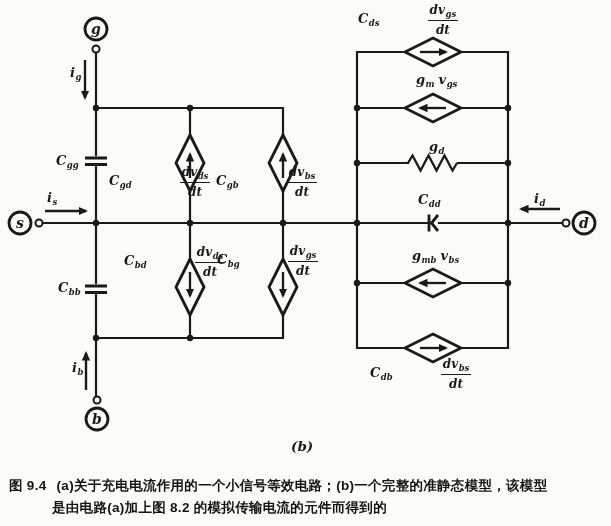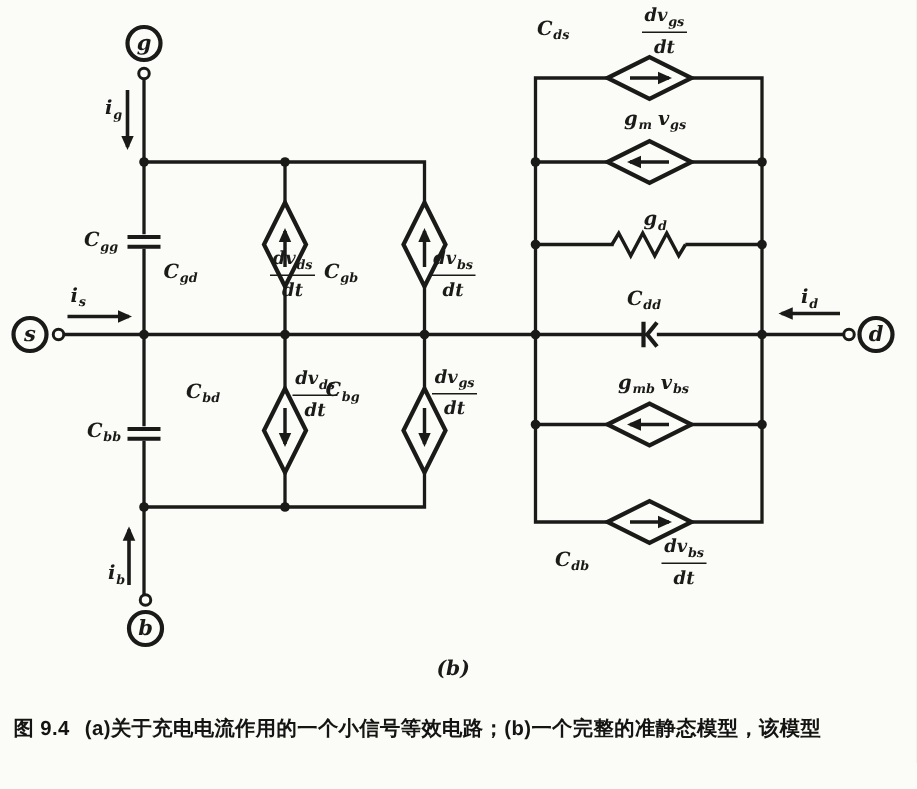--- a/index.html
+++ b/index.html
@@ -124,21 +124,21 @@
     </g>
   </svg>
 
   <div class="lbl term" style="left:85px;top:22px;">g</div>
   <div class="lbl term" style="left:9px;top:216px;">s</div>
   <div class="lbl term" style="left:86px;top:412px;">b</div>
   <div class="lbl term" style="left:573px;top:216px;">d</div>
 
   <div class="lbl" style="left:70px;top:66px;"><span>i</span><sub>g</sub></div>
   <div class="lbl" style="left:47px;top:191px;"><span>i</span><sub>s</sub></div>
-  <div class="lbl" style="left:72px;top:376px;"><span>i</span><sub>b</sub></div>
+  <div class="lbl" style="left:72px;top:361px;"><span>i</span><sub>b</sub></div>
   <div class="lbl" style="left:534px;top:192px;text-align:center;"><span>i</span><sub>d</sub></div>
 
   <div class="lbl" style="left:56px;top:154px;"><span>C</span><sub>gg</sub></div>
   <div class="lbl" style="left:58px;top:281px;"><span>C</span><sub>bb</sub></div>
   <div class="lbl" style="left:418px;top:193px;"><span>C</span><sub>dd</sub></div>
 
   <div class="lbl" style="left:429px;top:140px;"><span>g</span><sub>d</sub></div>
 
   <div class="lbl srcl" style="left:109px;top:166px;">
     <span class="coef"><span>C</span><sub>gd</sub></span>
@@ -188,14 +188,15 @@
   </div>
   <div class="lbl prod" style="left:412px;top:249px;">
     <span>g</span><sub>mb</sub><span class="factor">v</span><sub>bs</sub>
   </div>
 
   <div class="lbl partlbl" style="left:291px;top:440px;">(b)</div>
 
   <div class="caption" style="left:9px;top:477px;">
     <span class="figno">图 9.4</span><span>(a)关于充电电流作用的一个小信号等效电路；(b)一个完整的准静态模型，该模型</span>
   </div>
+  <div class="caption" style="left:52px;top:499px;">是由电路(a)加上图 8.2 的模拟传输电流的元件而得到的</div>
 
 </div>
 
 </body></html>

